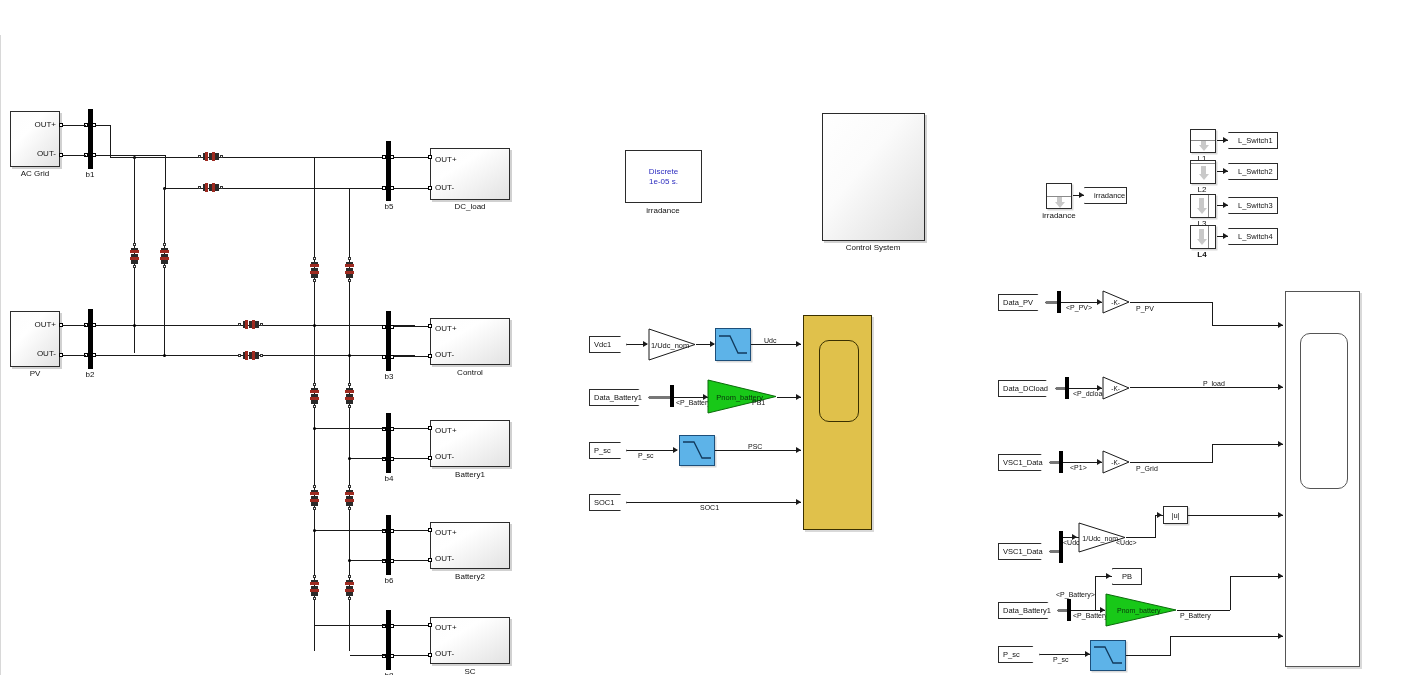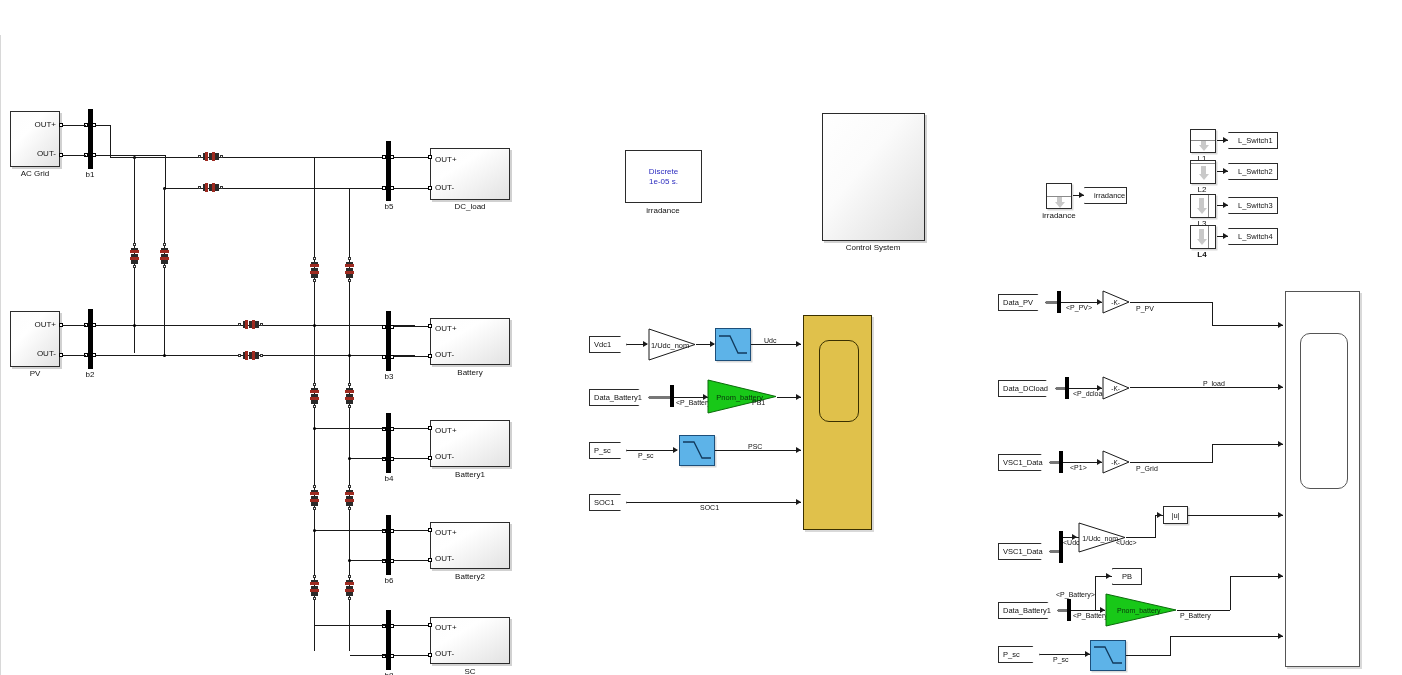--- a/index.html
+++ b/index.html
@@ -597,21 +597,21 @@
     <div class="pport" style="left:390px; top:290px;"></div>
     <div class="pport" style="left:382px; top:320px;"></div>
     <div class="pport" style="left:390px; top:320px;"></div>
     <div class="wire-h" style="left:393px; top:291px; width:36px;"></div>
     <div class="wire-h" style="left:393px; top:321px; width:36px;"></div>
 
     <div class="blk" style="left:430px; top:283px; width:80px; height:47px;">
       <span class="port-lbl" style="left:4px; top:5px;">OUT+</span>
       <span class="port-lbl" style="left:4px; bottom:5px;">OUT-</span>
     </div>
-    <div class="blk-name" style="left:470px; top:333px;">Battery</div>
+    <div class="blk-name" style="left:470px; top:333px;">Control</div>
     <div class="pport" style="left:428px; top:289px;"></div>
     <div class="pport" style="left:428px; top:319px;"></div>
 
     <div class="busbar" style="left:386px; top:378px; width:5px; height:60px;"></div>
     <div class="bus-name" style="left:389px; top:439px;">b4</div>
     <div class="pport" style="left:382px; top:392px;"></div>
     <div class="pport" style="left:390px; top:392px;"></div>
     <div class="pport" style="left:382px; top:422px;"></div>
     <div class="pport" style="left:390px; top:422px;"></div>
     <div class="wire-h" style="left:315px; top:393px; width:70px;"></div>

